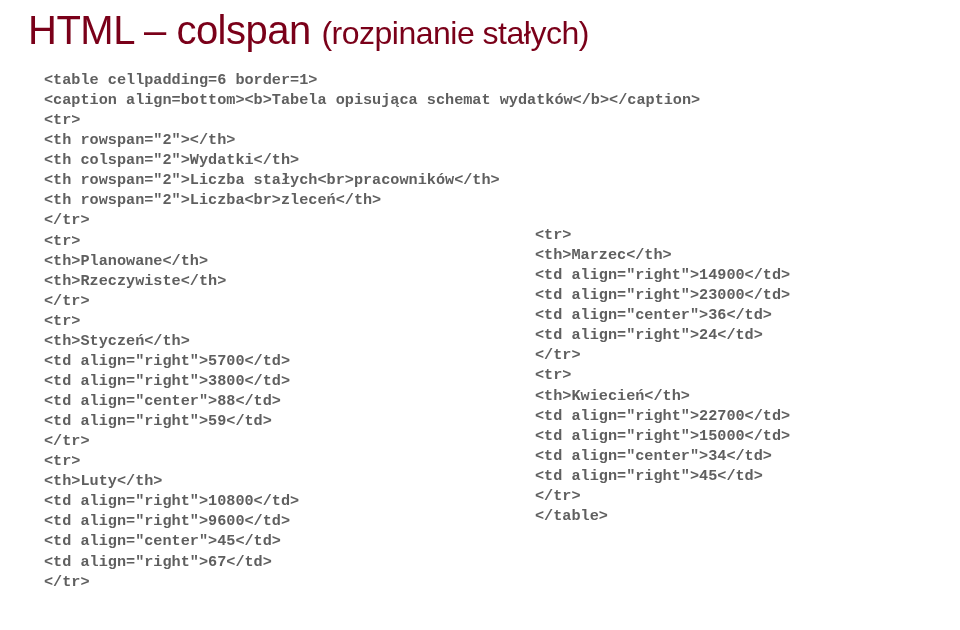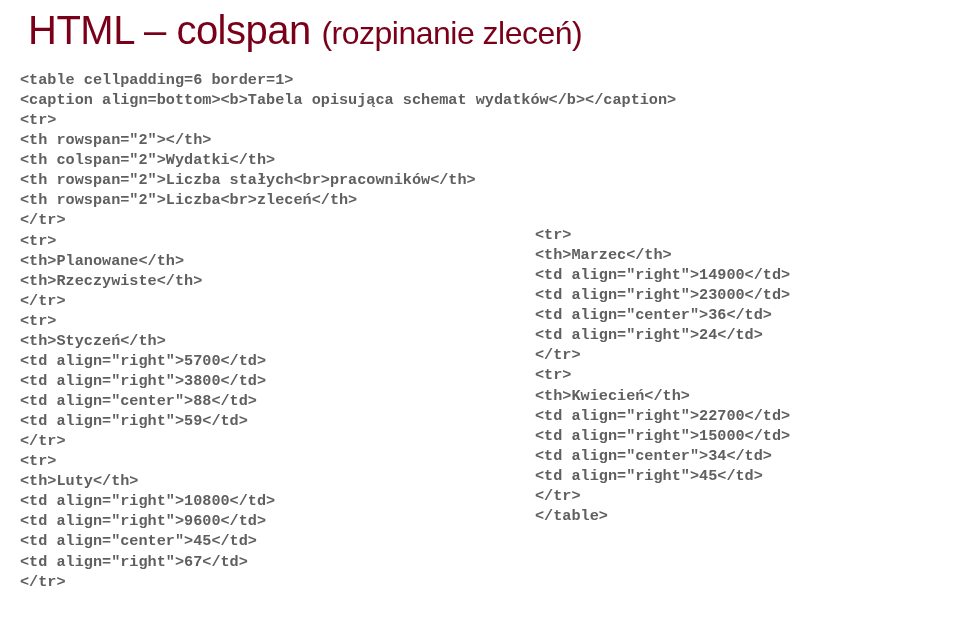--- a/index.html
+++ b/index.html
@@ -29,36 +29,36 @@
   .code-left, .code-right {
     font-family: "Courier New", monospace;
     font-size: 15.2px;
     color: #5f5f5f;
     font-weight: bold;
     line-height: 1.32;
     white-space: pre;
   }
   .code-left {
     position: absolute;
-    left: 20px;
+    left: 44px;
     top: 70px;
   }
   .code-right {
     position: absolute;
     left: 535px;
     top: 225px;
   }
 </style>
 </head>
 <body>
 
 <div class="slide">
   <h1 class="title">
     <span>HTML – colspan</span>
-    <span class="sub">(rozpinanie zleceń)</span>
+    <span class="sub">(rozpinanie stałych)</span>
   </h1>
 
   <div class="code-left">&lt;table cellpadding=6 border=1&gt;
 &lt;caption align=bottom&gt;&lt;b&gt;Tabela opisująca schemat wydatków&lt;/b&gt;&lt;/caption&gt;
 &lt;tr&gt;
 &lt;th rowspan="2"&gt;&lt;/th&gt;
 &lt;th colspan="2"&gt;Wydatki&lt;/th&gt;
 &lt;th rowspan="2"&gt;Liczba stałych&lt;br&gt;pracowników&lt;/th&gt;
 &lt;th rowspan="2"&gt;Liczba&lt;br&gt;zleceń&lt;/th&gt;
 &lt;/tr&gt;

